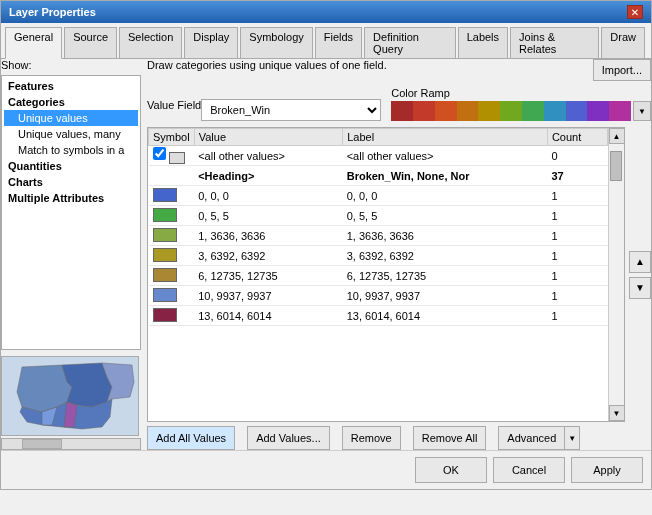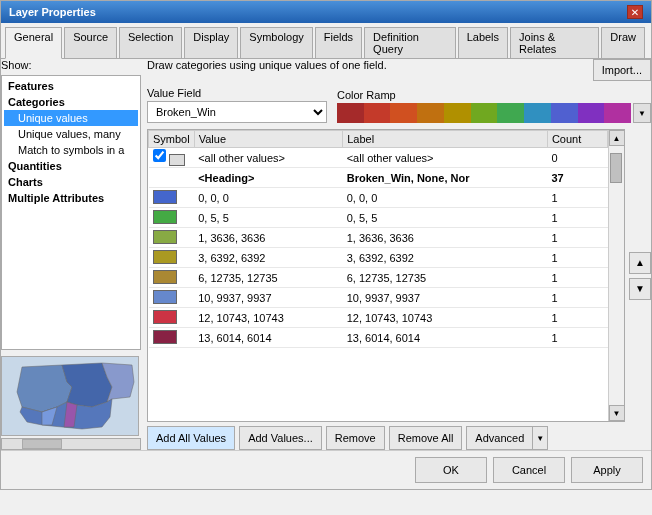--- a/index.html
+++ b/index.html
@@ -28,21 +28,21 @@
     .map-preview { width: 138px; height: 80px; margin-top: 6px; border: 1px solid #aaa; background: #d0d8e8; overflow: hidden; position: relative; }
     
     .scroll-x { width: 100%; height: 12px; margin-top: 2px; border: 1px solid #aaa; background: #e0e0e0; display: flex; align-items: center; }
     .scroll-thumb { width: 40px; height: 10px; background: #c0c0c0; border: 1px solid #aaa; margin-left: 20px; }
     
     .right-panel { flex: 1; display: flex; flex-direction: column; }
     
     .draw-header { font-size: 11px; margin-bottom: 6px; font-weight: normal; }
     
     .field-ramp-row { display: flex; gap: 10px; margin-bottom: 6px; align-items: flex-end; }
-    .field-group { display: flex; flex-direction: column; }
+    .field-group { display: flex; flex-direction: row; }
     .field-label { font-size: 11px; margin-bottom: 2px; }
     .field-select-wrapper { position: relative; display: inline-block; }
     .field-select-wrapper select { width: 180px; height: 22px; border: 1px solid #aaa; background: white; padding: 0 4px; font-size: 11px; }
     
     .ramp-group { display: flex; flex-direction: column; flex: 1; }
     .ramp-wrapper { display: flex; align-items: center; gap: 2px; }
     .color-ramp { height: 20px; flex: 1; display: flex; }
     .ramp-swatch { flex: 1; }
     .ramp-dropdown { width: 18px; height: 20px; border: 1px solid #aaa; background: #e0e0e0; cursor: pointer; display: flex; align-items: center; justify-content: center; font-size: 8px; }
     .import-btn { height: 22px; padding: 0 8px; border: 1px solid #aaa; background: #e8e8e8; cursor: pointer; font-size: 11px; white-space: nowrap; }
@@ -56,21 +56,21 @@
     .color-box { width: 24px; height: 14px; display: inline-block; border: 1px solid #666; }
     .bold-row td { font-weight: bold; }
     .table-scrollbar { width: 16px; background: #f0f0f0; border-left: 1px solid #ccc; display: flex; flex-direction: column; align-items: center; }
     .scroll-track { flex: 1; width: 14px; position: relative; margin: 2px; }
     .scroll-handle { width: 12px; height: 30px; background: #c0c0c0; border: 1px solid #999; position: absolute; top: 5px; }
     .scroll-btn { width: 16px; height: 16px; background: #e0e0e0; border: 1px solid #aaa; display: flex; align-items: center; justify-content: center; cursor: pointer; font-size: 8px; }
     
     .side-arrows { width: 22px; display: flex; flex-direction: column; align-items: center; justify-content: center; gap: 4px; }
     .arrow-btn { width: 22px; height: 22px; border: 1px solid #aaa; background: #e8e8e8; cursor: pointer; display: flex; align-items: center; justify-content: center; font-size: 10px; }
     
-    .button-row { display: flex; gap: 4px; margin-top: 4px; align-items: center; }
+    .button-row { display: flex; gap: 12px; margin-top: 4px; align-items: center; }
     .action-btn { height: 24px; padding: 0 8px; border: 1px solid #aaa; background: #e8e8e8; cursor: pointer; font-size: 11px; }
     .action-btn.primary { background: #d0e8ff; }
     .adv-btn-wrapper { position: relative; display: flex; }
     .adv-main { height: 24px; padding: 0 8px; border: 1px solid #aaa; border-right: none; background: #e8e8e8; cursor: pointer; font-size: 11px; }
     .adv-arrow { width: 16px; height: 24px; border: 1px solid #aaa; background: #e8e8e8; cursor: pointer; display: flex; align-items: center; justify-content: center; font-size: 8px; }
     
     .bottom-row { display: flex; justify-content: flex-end; padding: 6px 8px; gap: 6px; border-top: 1px solid #ccc; background: #f0f0f0; }
     .bottom-btn { height: 26px; width: 72px; border: 1px solid #aaa; background: #e8e8e8; cursor: pointer; font-size: 11px; }
     
     
@@ -227,26 +227,20 @@
                   <td>6, 12735, 12735</td>
                   <td>1</td>
                 </tr>
                 <tr>
                   <td class="color-cell"><span class="color-box" style="background:#6688cc;"></span></td>
                   <td>10, 9937, 9937</td>
                   <td>10, 9937, 9937</td>
                   <td>1</td>
                 </tr>
                 <tr>
-                  <td class="color-cell"><span class="color-box" style="background:#cc3344;"></span></td>
-                  <td>12, 10743, 10743</td>
-                  <td>12, 10743, 10743</td>
-                  <td>1</td>
-                </tr>
-                <tr>
                   <td class="color-cell"><span class="color-box" style="background:#882244;"></span></td>
                   <td>13, 6014, 6014</td>
                   <td>13, 6014, 6014</td>
                   <td>1</td>
                 </tr>
               </tbody>
             </table>
           </div>
 
           <div class="table-scrollbar">

